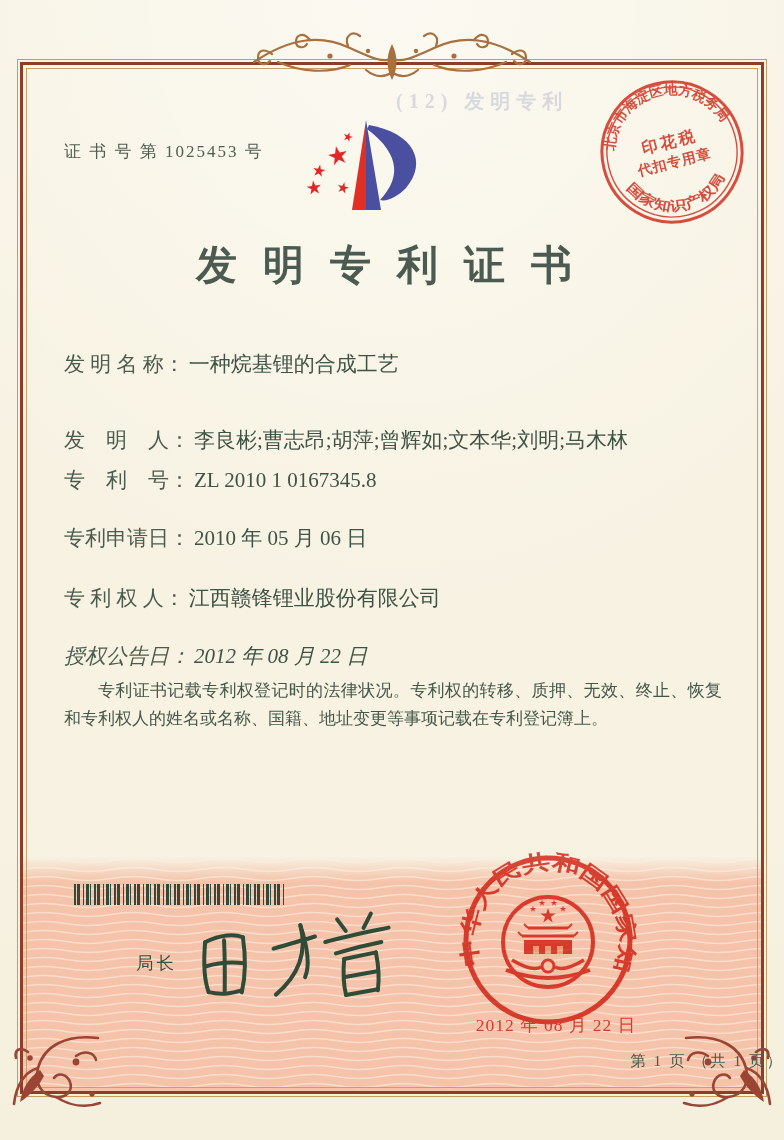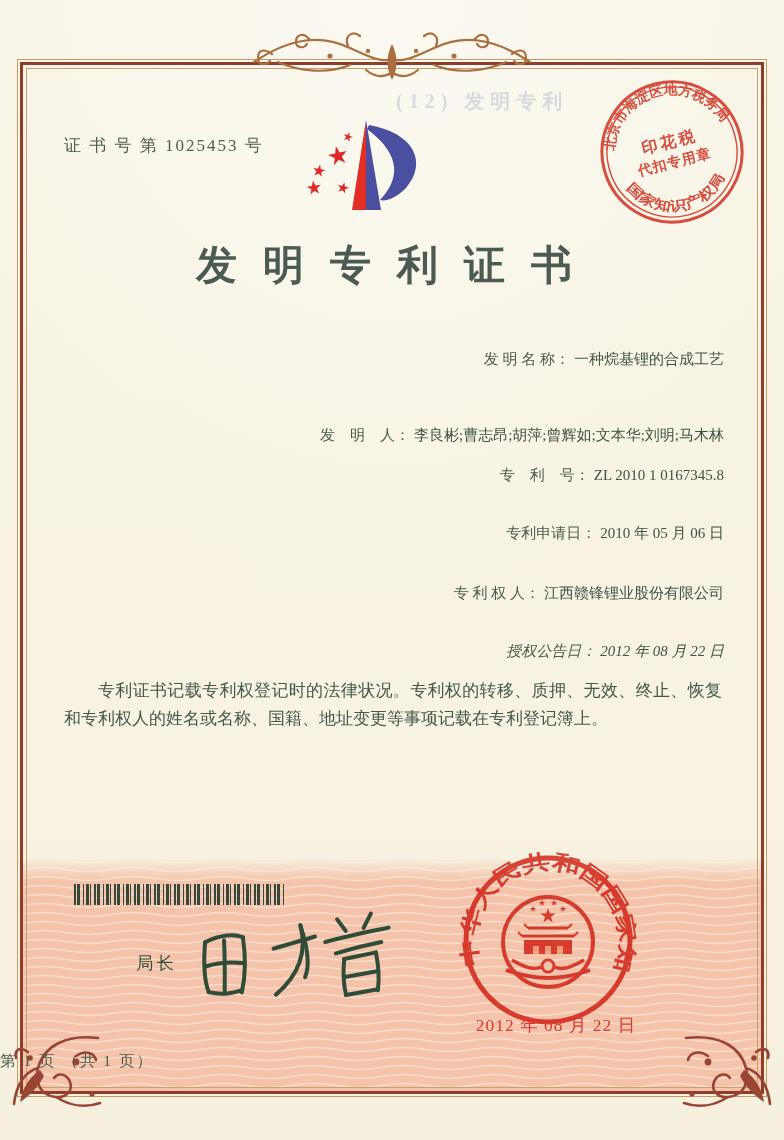--- a/index.html
+++ b/index.html
@@ -17,40 +17,40 @@
       linear-gradient(180deg,#f7f3e4 0%,#f7f2e1 70%,#f5efdd 100%);
   }
   
   .band{position:absolute;left:21px;top:856px;width:742px;height:238px;}
   .band-fade{position:absolute;left:21px;top:856px;width:742px;height:26px;
     background:linear-gradient(180deg,#f7f3e4 0%,rgba(247,243,228,0) 100%);}
   
   .frame-gold-outer{position:absolute;top:59px;left:17px;right:17px;bottom:43px;border:1px solid #c59c62;}
   .frame-red{position:absolute;top:62px;left:20px;right:20px;bottom:46px;border:3px solid #8e3d2a;}
   .frame-gold-inner{position:absolute;top:68px;left:26px;right:26px;bottom:52px;border:1px solid #c8a06a;}
-  .cert-no{left:64px;top:134px;font-size:17px;color:#4e5e50;letter-spacing:2px;}
+  .cert-no{left:64px;top:140px;font-size:17px;color:#4e5e50;letter-spacing:2px;}
   .ghost{left:396px;top:88px;font-size:20px;letter-spacing:6px;color:#8894b8;opacity:.30;font-weight:bold;}
   .title{left:0;top:238px;width:784px;text-align:center;font-size:41px;font-weight:600;
     color:#4b5b51;letter-spacing:26px;padding-left:10px;box-sizing:border-box;}
-  .field{left:64px;width:660px;font-size:15px;color:#41564a;white-space:nowrap;text-align:right;}
+  .field{left:64px;width:660px;font-size:21px;color:#41564a;white-space:nowrap;}
   .field .lbl{display:inline-block;min-width:108px;color:#4a5c4e;}
   .field .val{margin-left:4px;color:#3e5345;}
   .f0{top:350px;} .f1{top:414px;margin-top:12px;} .f2{top:466px;} .f3{top:524px;} .f4{top:584px;} .f5{top:642px;font-style:italic;}
   .paras{left:64px;top:677px;width:658px;color:#44584a;font-size:17px;line-height:27.6px;text-align:justify;}
   .paras p{margin:0;text-indent:2em;}
   .barcode{left:74px;top:884px;width:212px;height:21px;
     background:repeating-linear-gradient(90deg,
       #34493c 0 2px, transparent 2px 3px,
       #34493c 3px 6px, transparent 6px 9px,
       #34493c 9px 10px, transparent 10px 12px,
       #34493c 12px 15px, transparent 15px 16px,
       #34493c 16px 17px, transparent 17px 20px);}
   .signer{left:136px;top:951px;font-size:17.5px;color:#35513f;letter-spacing:3px;}
   .seal-date{left:472px;top:1013px;width:168px;text-align:center;font-size:17.5px;color:#d93a2e;letter-spacing:1px;}
-  .footer{left:0;top:1051px;width:784px;text-align:left;font-size:15.5px;color:#4c5a4e;letter-spacing:2px;}
+  .footer{left:0;top:1051px;width:784px;text-align:right;font-size:15.5px;color:#4c5a4e;letter-spacing:2px;}
   .seal-wrap{left:446px;top:838px;mix-blend-mode:multiply;}
   .stamp-wrap{left:597px;top:77px;mix-blend-mode:multiply;}
   svg text{font-family:"Liberation Serif", serif;}
 </style>
 </head>
 <body>
 
 <div class="paper"></div>
 
 <div class="band">

